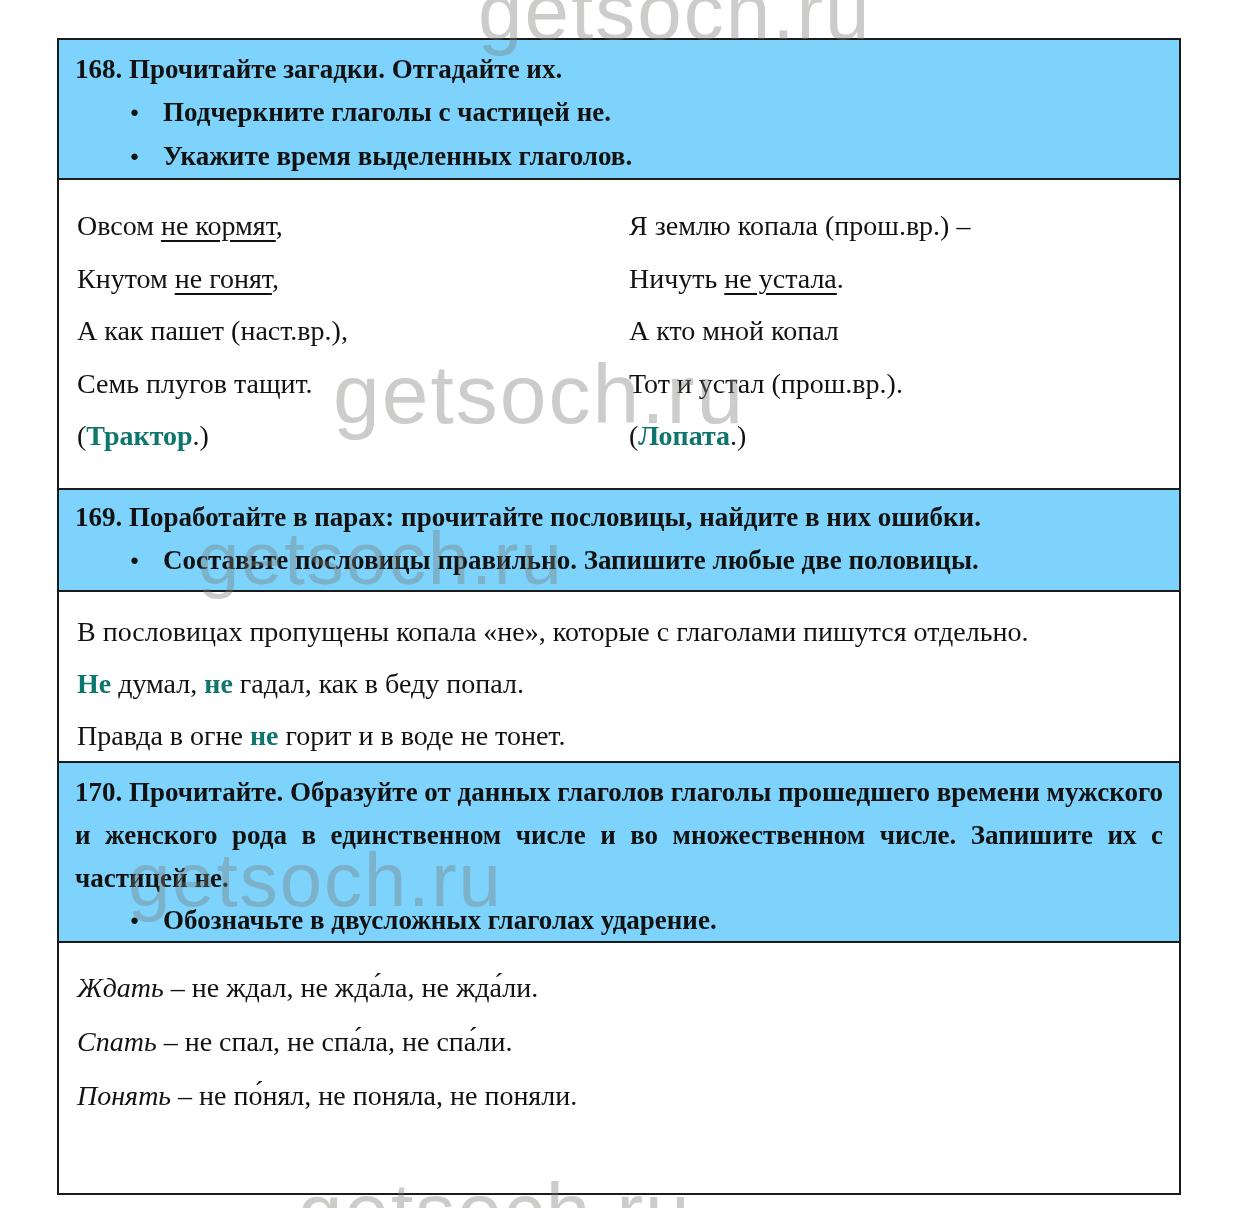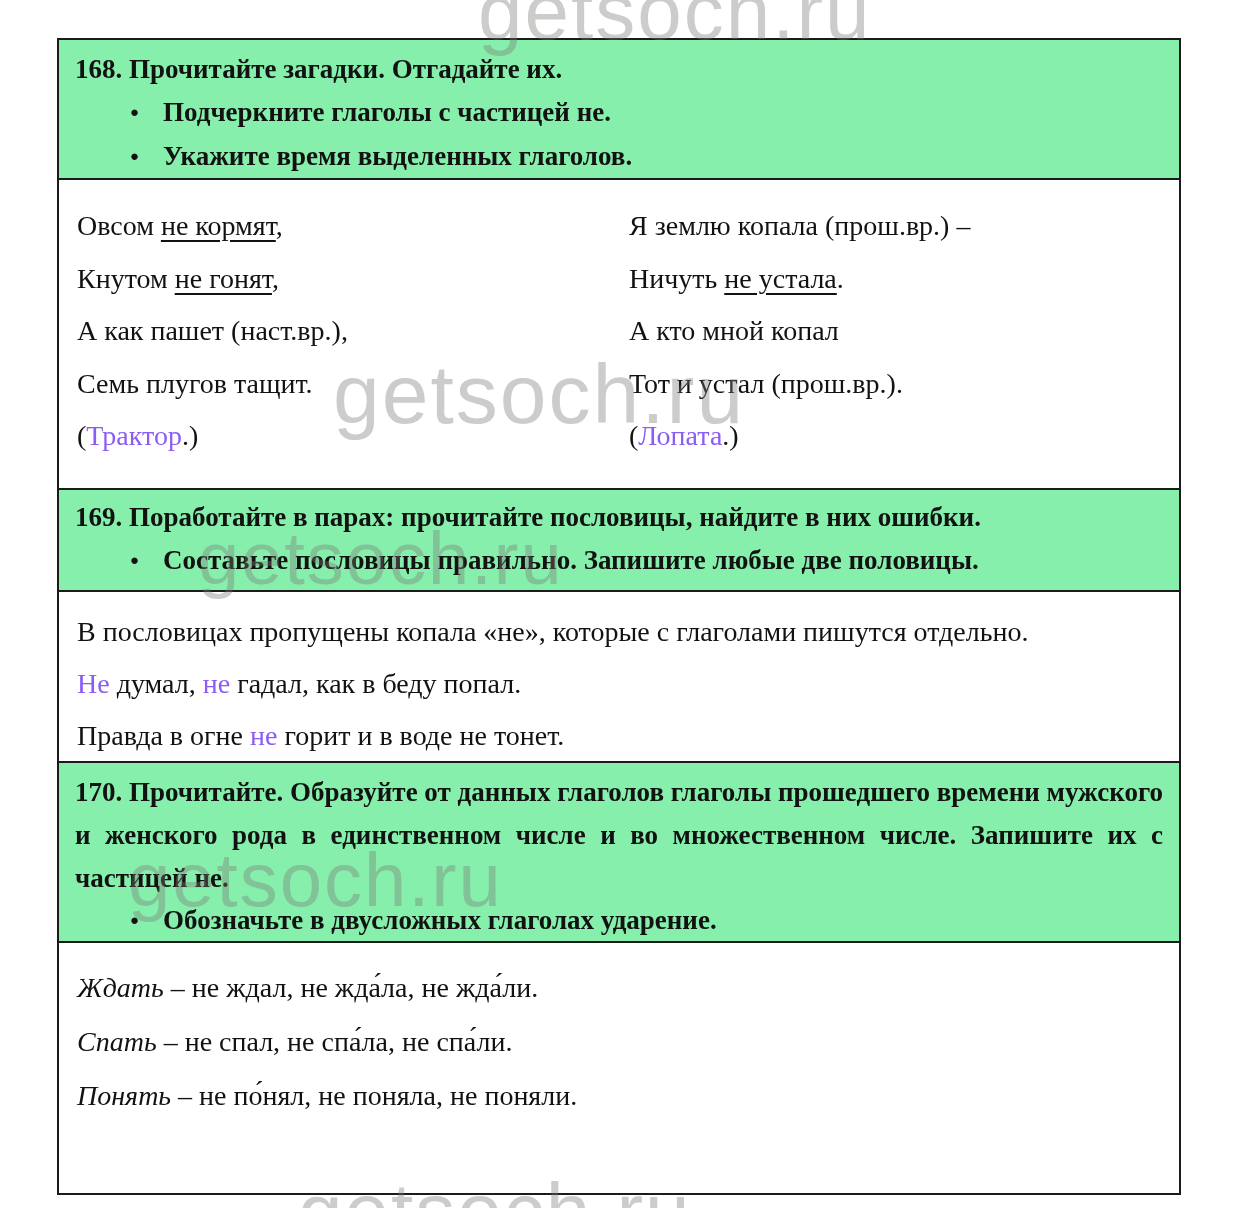--- a/index.html
+++ b/index.html
@@ -38,21 +38,21 @@
     box-sizing: border-box;
     z-index: 0;
   }
   .section {
     box-sizing: border-box;
     border-bottom: 2px solid #1b1b1b;
     position: relative;
   }
   .section:last-child { border-bottom: none; }
 
-  .hdr { background: #86efac; }
+  .hdr { background: #7dd3fc; }
   .body-sec { background: #ffffff; }
 
   .s1 { height: 140px; padding: 12px 16px 0 16px; }
   .s2 { height: 310px; padding: 20px 0 0 18px; display: flex; }
   .s3 { height: 102px; padding: 10px 16px 0 16px; }
   .s4 { height: 171px; padding: 14px 18px 0 18px; }
   .s5 { height: 180px; padding: 8px 16px 0 16px; }
   .s6 { height: 250px; padding: 18px 18px 0 18px; }
 
   
@@ -97,21 +97,21 @@
     font-size: 28px;
     line-height: 54px;
     white-space: nowrap;
   }
 
   .u {
     text-decoration: underline;
     text-underline-offset: 5px;
     text-decoration-thickness: 2px;
   }
-  .red { color: #8b5cf6; font-weight: normal; }
+  .red { color: #0f766e; font-weight: bold; }
   .it  { font-style: italic; }
 </style>
 </head>
 <body>
 
 <div class="page">
 
   <div class="wm wm-top">getsoch.ru</div>
   <div class="wm wm-168">getsoch.ru</div>
   <div class="wm wm-169">getsoch.ru</div>

